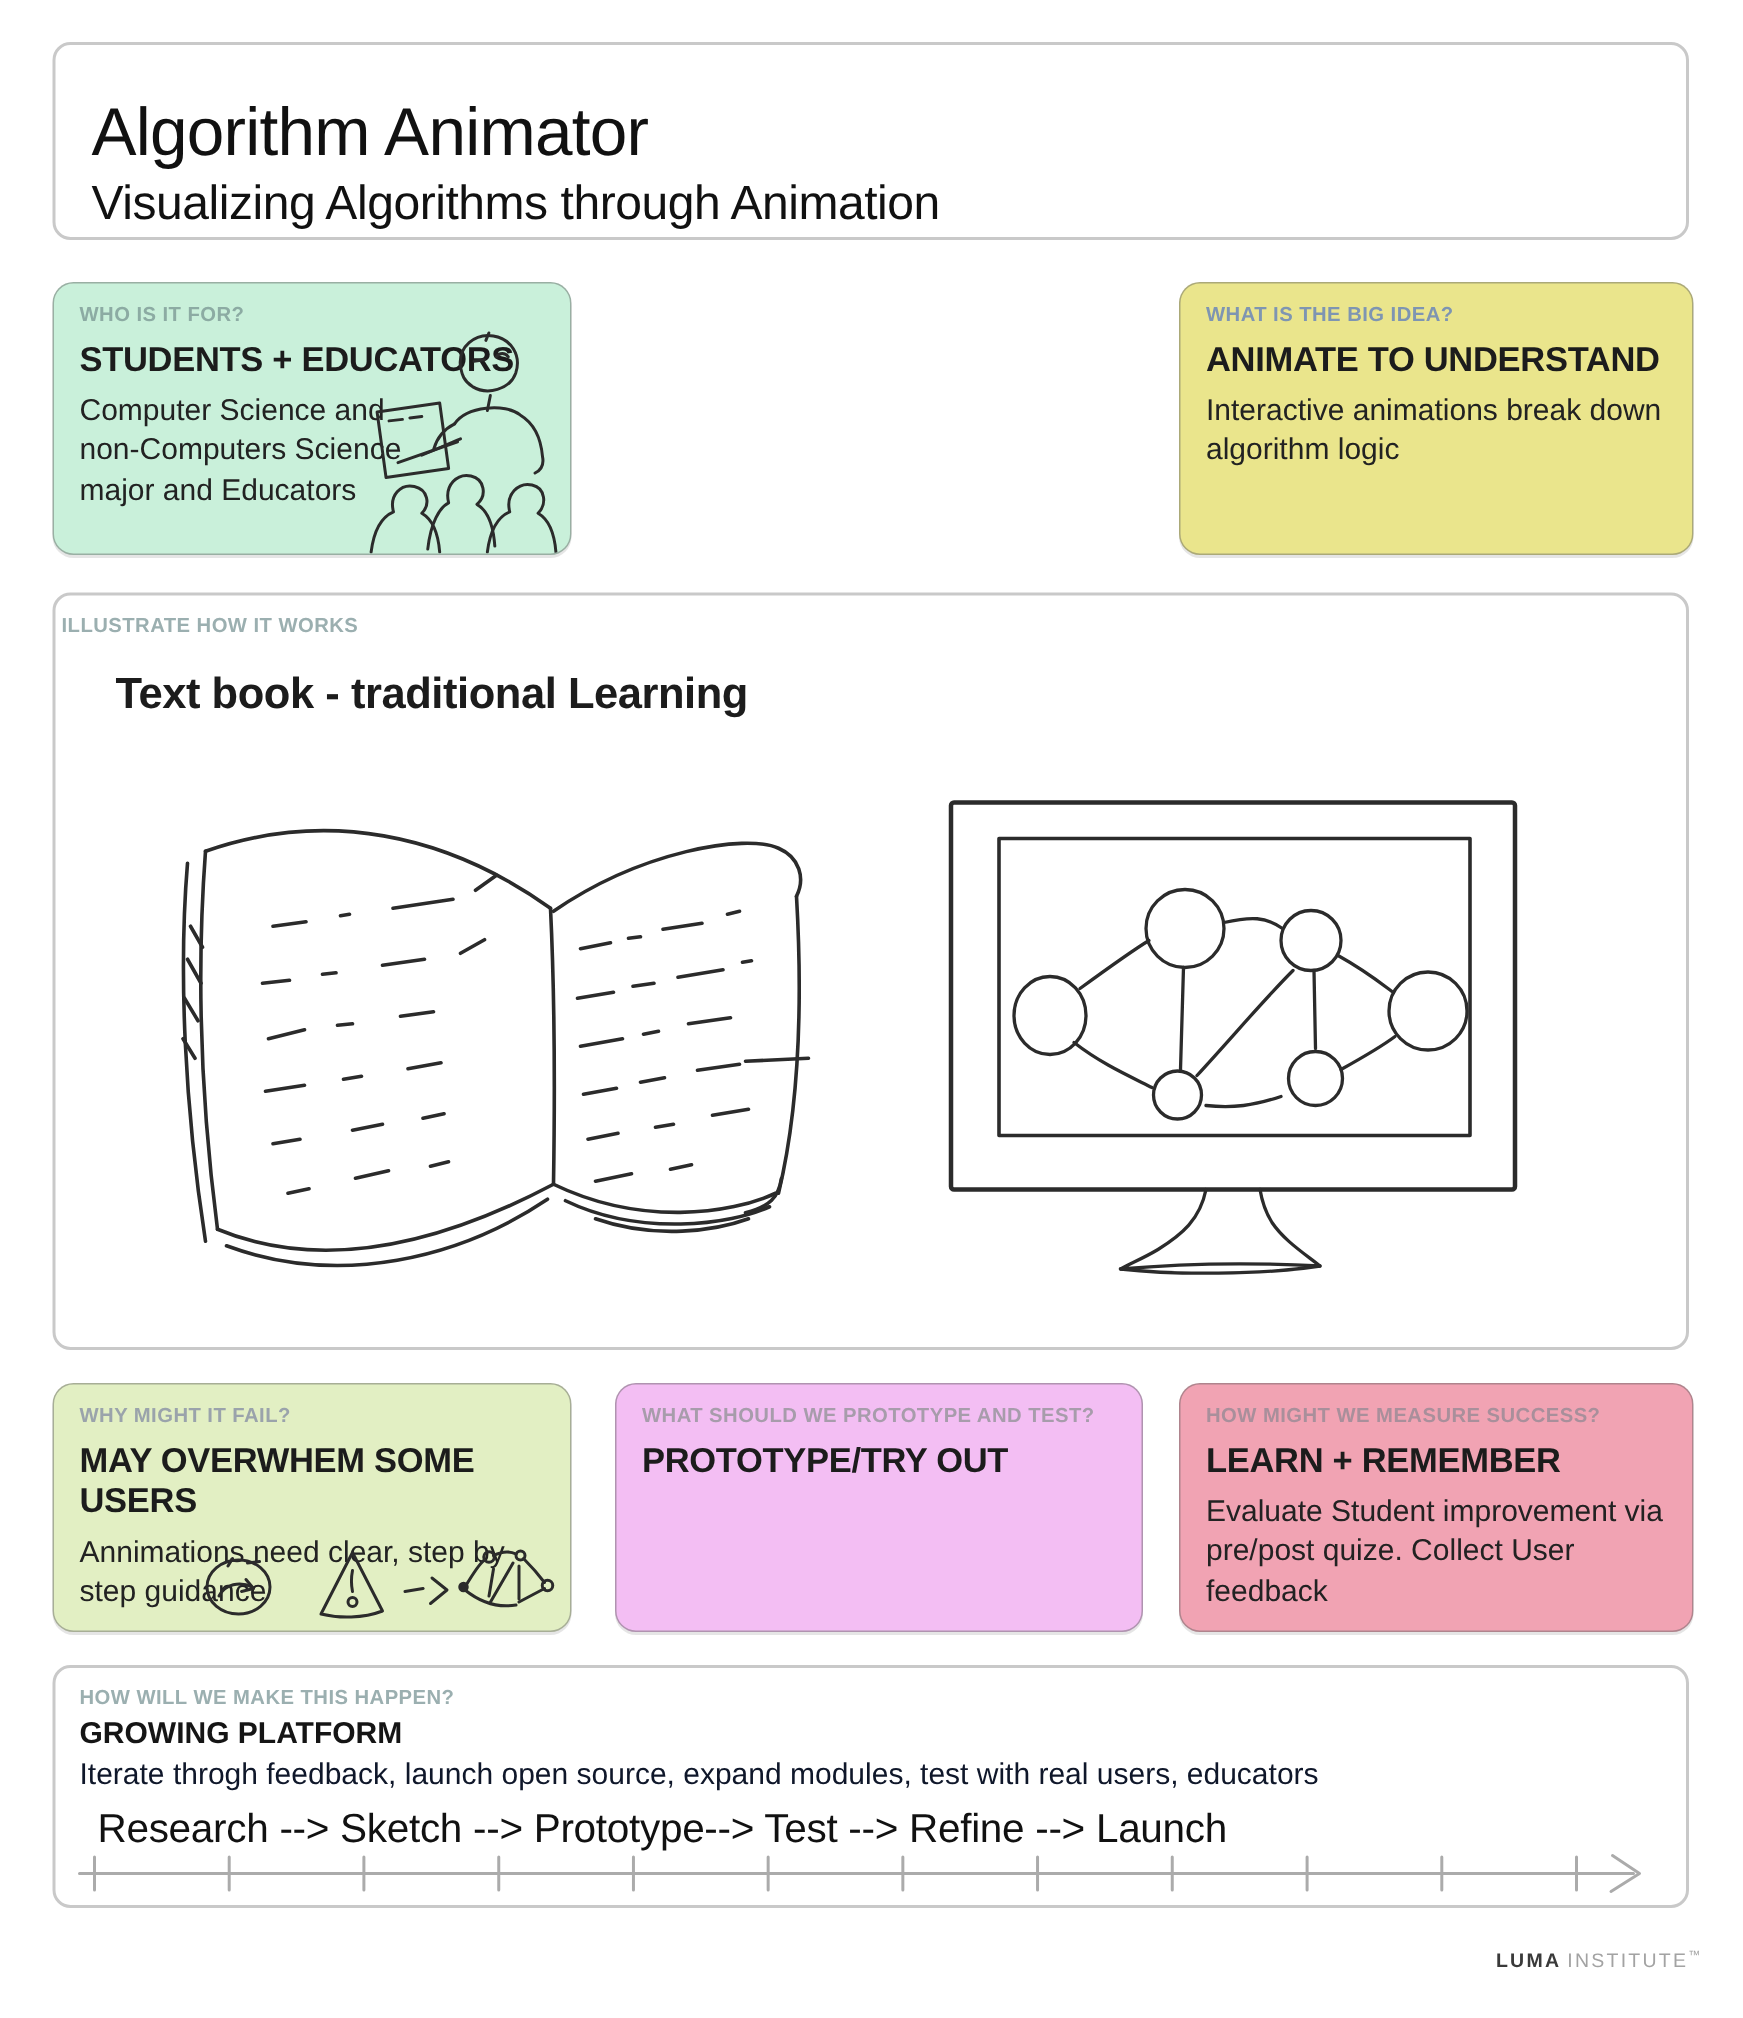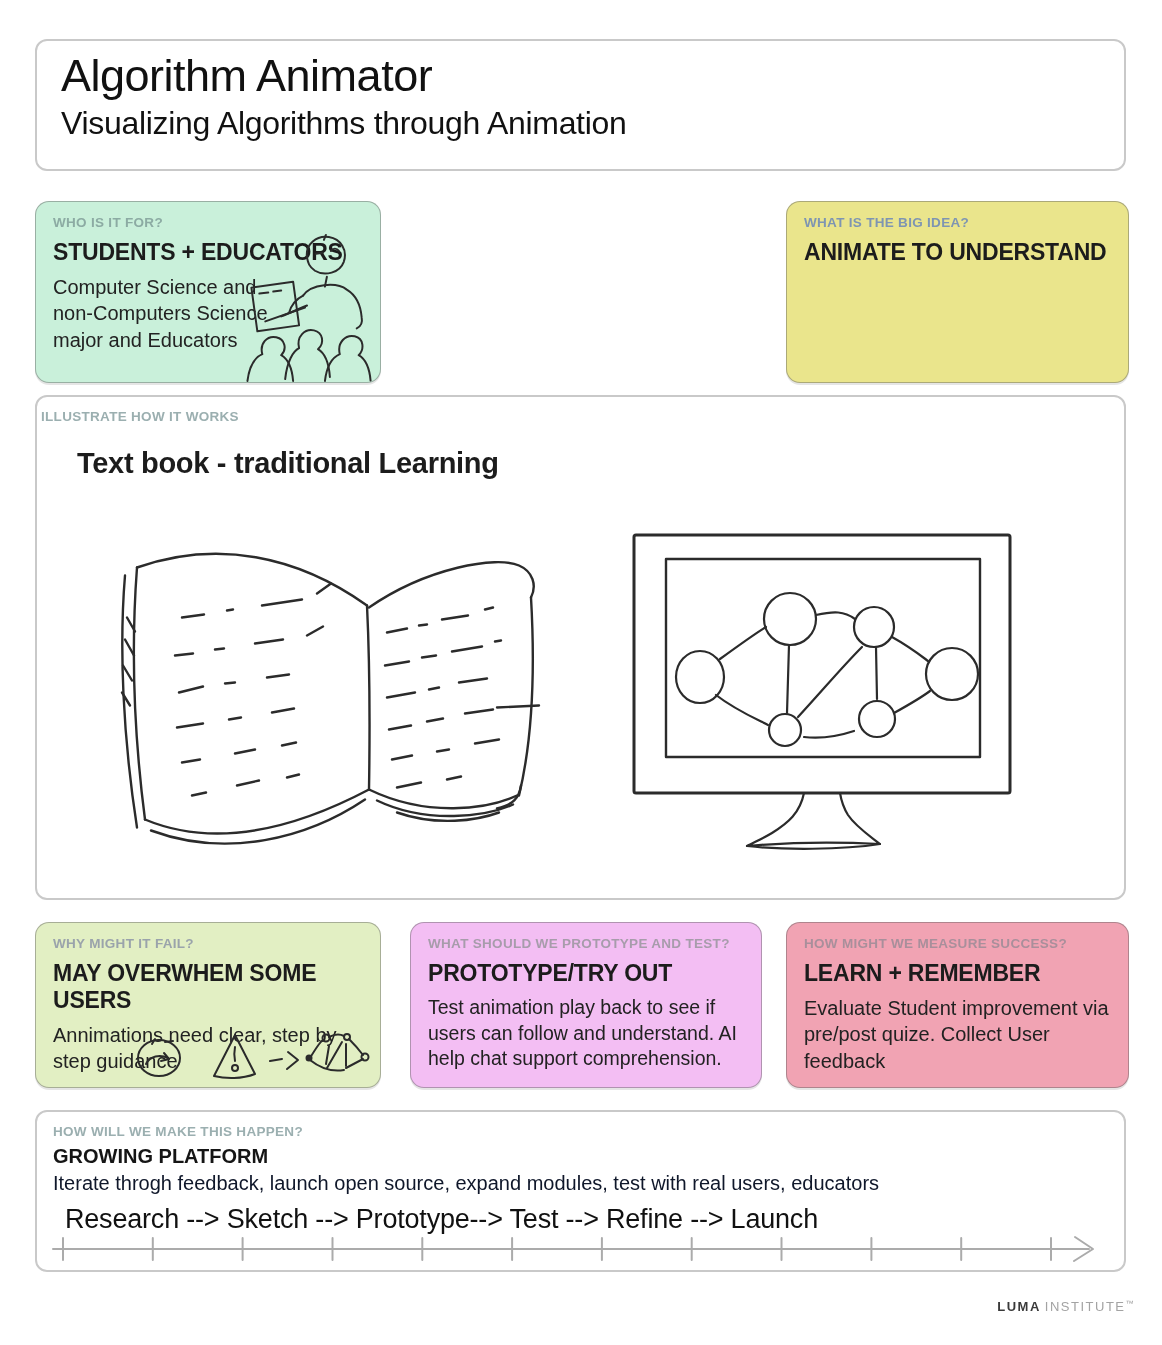--- a/index.html
+++ b/index.html
@@ -10,29 +10,29 @@
   html,body{background:#fff;}
   .page{
     position:relative; width:1162px; height:1345px; background:var(--page-bg);
     font-family:"Liberation Sans","DejaVu Sans",sans-serif; color:var(--ink);
     overflow:hidden;
   }
   .whitebox{
     position:absolute; background:#fff; border:2px solid var(--box-border);
     border-radius:12px;
   }
-  .title-box{left:35px; top:39px; width:1091px; height:132px; padding:1px 24px;}
+  .title-box{left:35px; top:28px; width:1091px; height:132px; padding:24px 24px;}
   .main-title{font-size:45px; font-weight:500; letter-spacing:-0.5px; color:#111; margin-top:8px;}
   .sub-title{font-size:32px; font-weight:400; letter-spacing:-0.3px; color:#111; margin-top:3px;}
   .card{
     position:absolute; border-radius:14px; padding:13px 17px;
     border:1.5px solid rgba(95,95,95,.45); overflow:hidden;
     box-shadow:0 2px 0 rgba(0,0,0,.10);
   }
-  .row1{top:201px; height:182px;}
+  .row1{top:188px; height:182px;}
   .row2{top:922px; height:166px;}
   .c-left{left:35px; width:346px;}
   .c-mid{left:410px; width:352px;}
   .c-right{left:786px; width:343px;}
   .card-label{font-size:13.5px; font-weight:bold; letter-spacing:.3px; color:var(--label-gray);}
   .card-heading{font-size:23px; font-weight:bold; color:var(--ink); margin-top:9px; letter-spacing:-0.2px;}
   .card-body{font-size:20px; line-height:1.32; color:#222; margin-top:8px;}
   .bw240{max-width:240px;} .bw205{max-width:205px;} .bw305{max-width:305px;}
   .card-sketch{position:absolute;}
   .sk-teacher{right:2px; bottom:-2px; width:132px; height:154px;}
@@ -89,20 +89,21 @@
         <path d="M38,150 C40,132 46,122 52,119 C49,107 58,99 67,101 C76,103 78,114 71,120 C78,124 82,134 83,148"></path>
         <path d="M78,152 C80,136 86,128 93,125 C90,113 99,105 108,107 C117,109 118,120 112,126 C119,130 123,140 124,152"></path>
       </g>
     </svg>
   </div>
 
 
   <div class="card row1 c-right" style="background: rgb(234, 229, 140);">
     <div class="card-label" style="color: rgb(126, 149, 178);">WHAT IS THE BIG IDEA?</div>
     <div class="card-heading">ANIMATE TO UNDERSTAND</div>
+    <div class="card-body">Interactive animations break down algorithm logic</div>
   </div>
 
   <div class="whitebox illustrate-box">
     <div class="section-label">ILLUSTRATE HOW IT WORKS</div>
     <div class="ill-head-left">Text book - traditional Learning</div>
 
     <svg class="sk-bigbook" viewBox="0 0 480 340">
       <g class="stroke" stroke-width="2.4">
         <path d="M70,40 C150,12 230,28 300,78"></path>
         <path d="M300,78 C303,140 303,200 302,262"></path>
@@ -182,21 +183,20 @@
         <circle cx="233" cy="29" r="3.5"></circle>
         <circle cx="177" cy="30" r="2.5" fill="#2b2b2b"></circle>
         <path d="M197,18 l-3,18 M210,14 l-15,26 M214,16 l0,22"></path>
       </g>
     </svg>
   </div>
 
   <div class="card row2 c-mid" style="background: rgb(243, 190, 243);">
     <div class="card-label" style="color: rgb(167, 156, 171);">WHAT SHOULD WE PROTOTYPE AND TEST?</div>
     <div class="card-heading">PROTOTYPE/TRY OUT</div>
-    <div class="card-body" style="font-size:19.5px;">Test animation play back to see if users can follow and understand. AI help chat support comprehension.</div>
   </div>
 
   <div class="card row2 c-right" style="background: rgb(241, 163, 179);">
     <div class="card-label" style="color: rgb(169, 143, 155);">HOW MIGHT WE MEASURE SUCCESS?</div>
     <div class="card-heading">LEARN + REMEMBER</div>
     <div class="card-body">Evaluate Student improvement via pre/post quize. Collect User feedback</div>
   </div>
 
   <div class="whitebox plan-box">
     <div class="section-label">HOW WILL WE MAKE THIS HAPPEN?</div>

